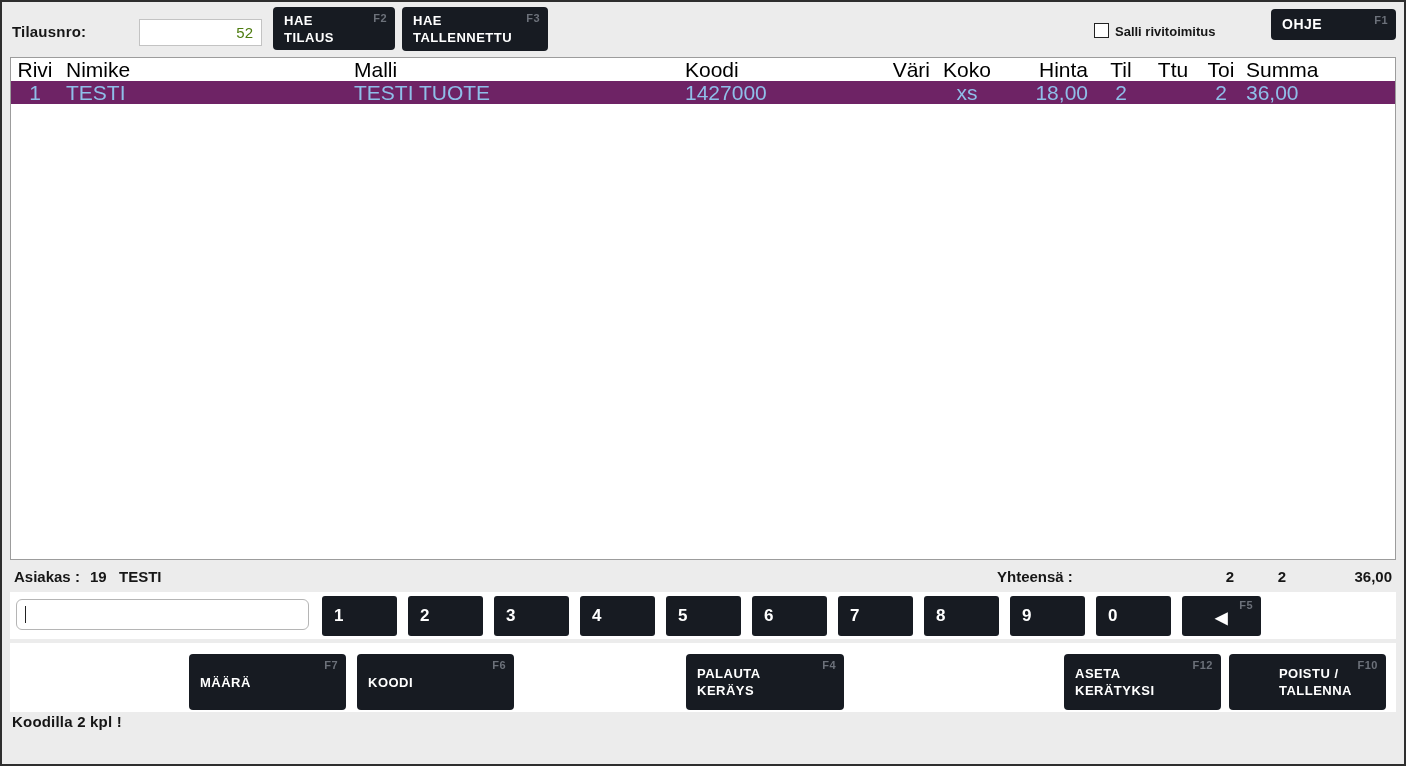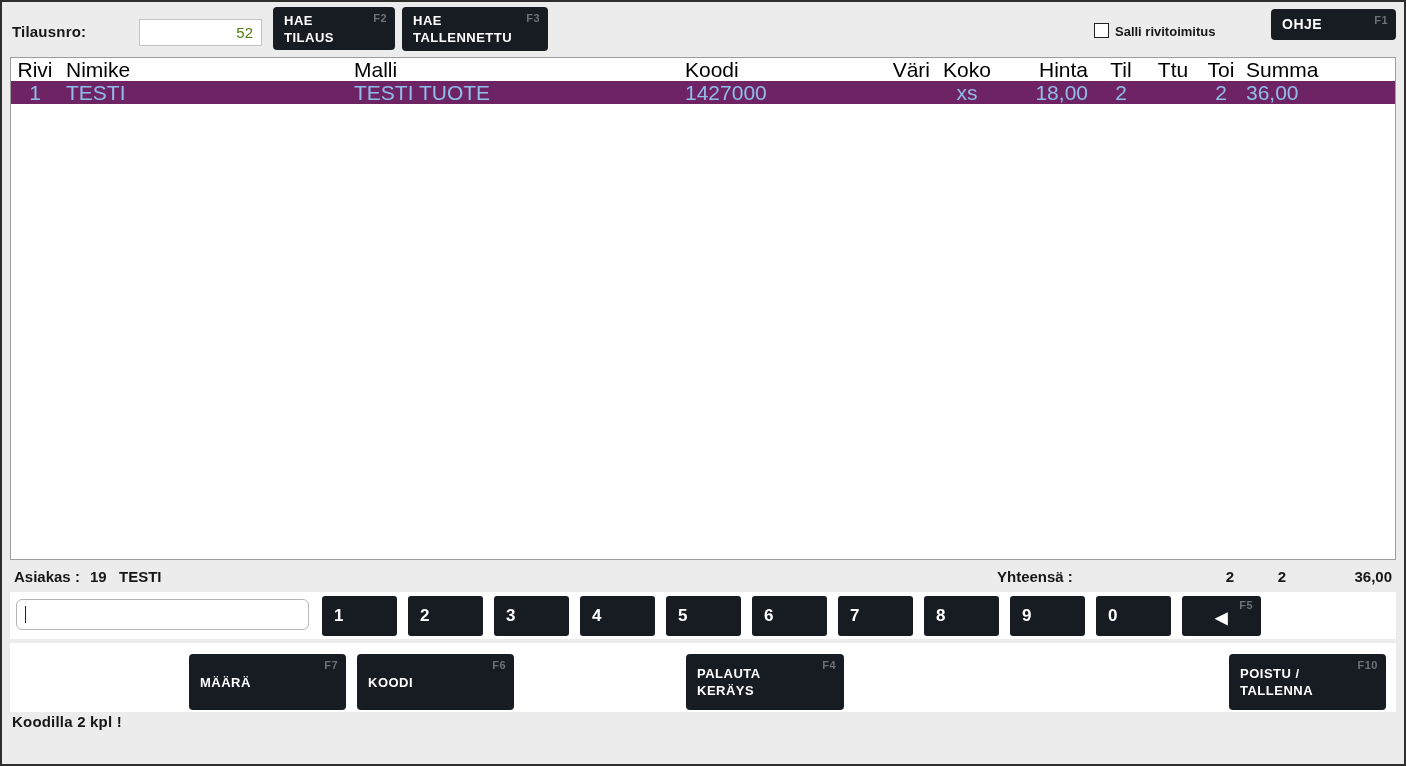--- a/index.html
+++ b/index.html
@@ -191,21 +191,26 @@
     </button>
     <button class="btn abtn" style="left:347px; width:157px;">
       <span class="bl">KOODI</span>
       <span class="hint">F6</span>
     </button>
     <button class="btn abtn" style="left:676px; width:158px;">
       <span class="bl">PALAUTA
 KERÄYS</span>
       <span class="hint">F4</span>
     </button>
-    <button class="btn abtn" style="left:1219px; width:157px;">
+    <button class="btn abtn" style="left:1054px; width:157px;">
+      <span class="bl">ASETA
+KERÄTYKSI</span>
+      <span class="hint">F12</span>
+    </button>
+    <button class="btn abtn" style="left:1219px; width:157px;justify-content:flex-end;">
       <span class="bl">POISTU /
 TALLENNA</span>
       <span class="hint">F10</span>
     </button>
   </div>
 
   <span class="lbl status-text">Koodilla 2 kpl !</span>
 
 </div>
 

